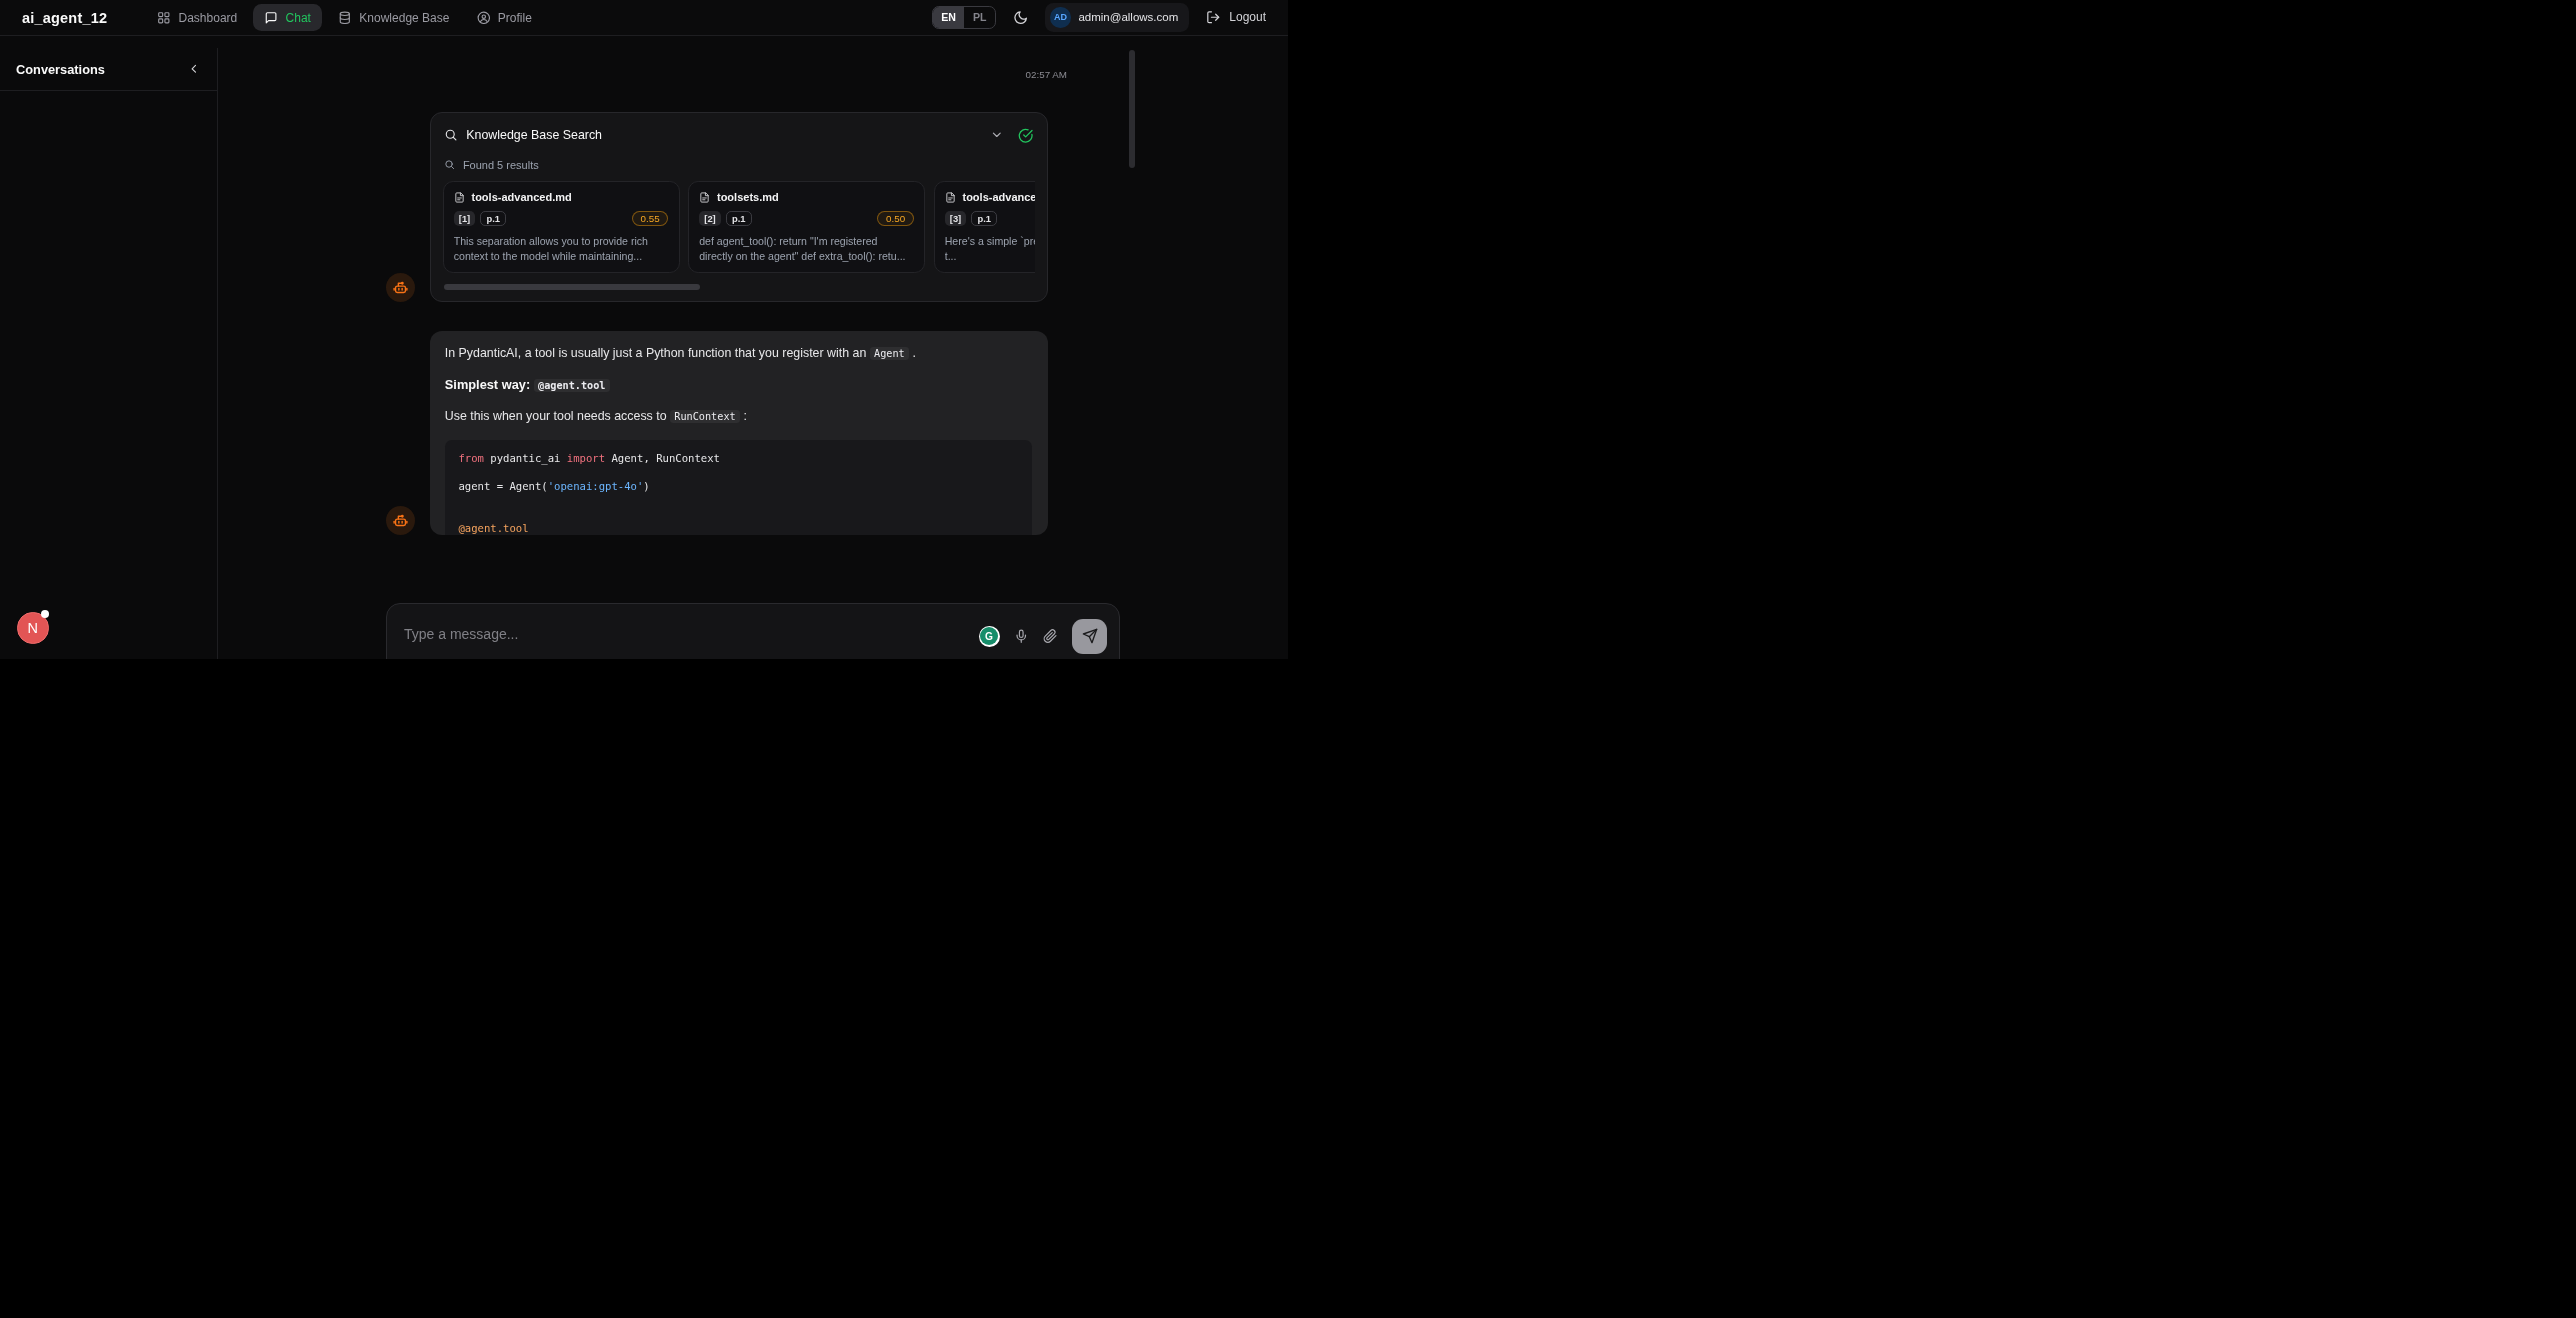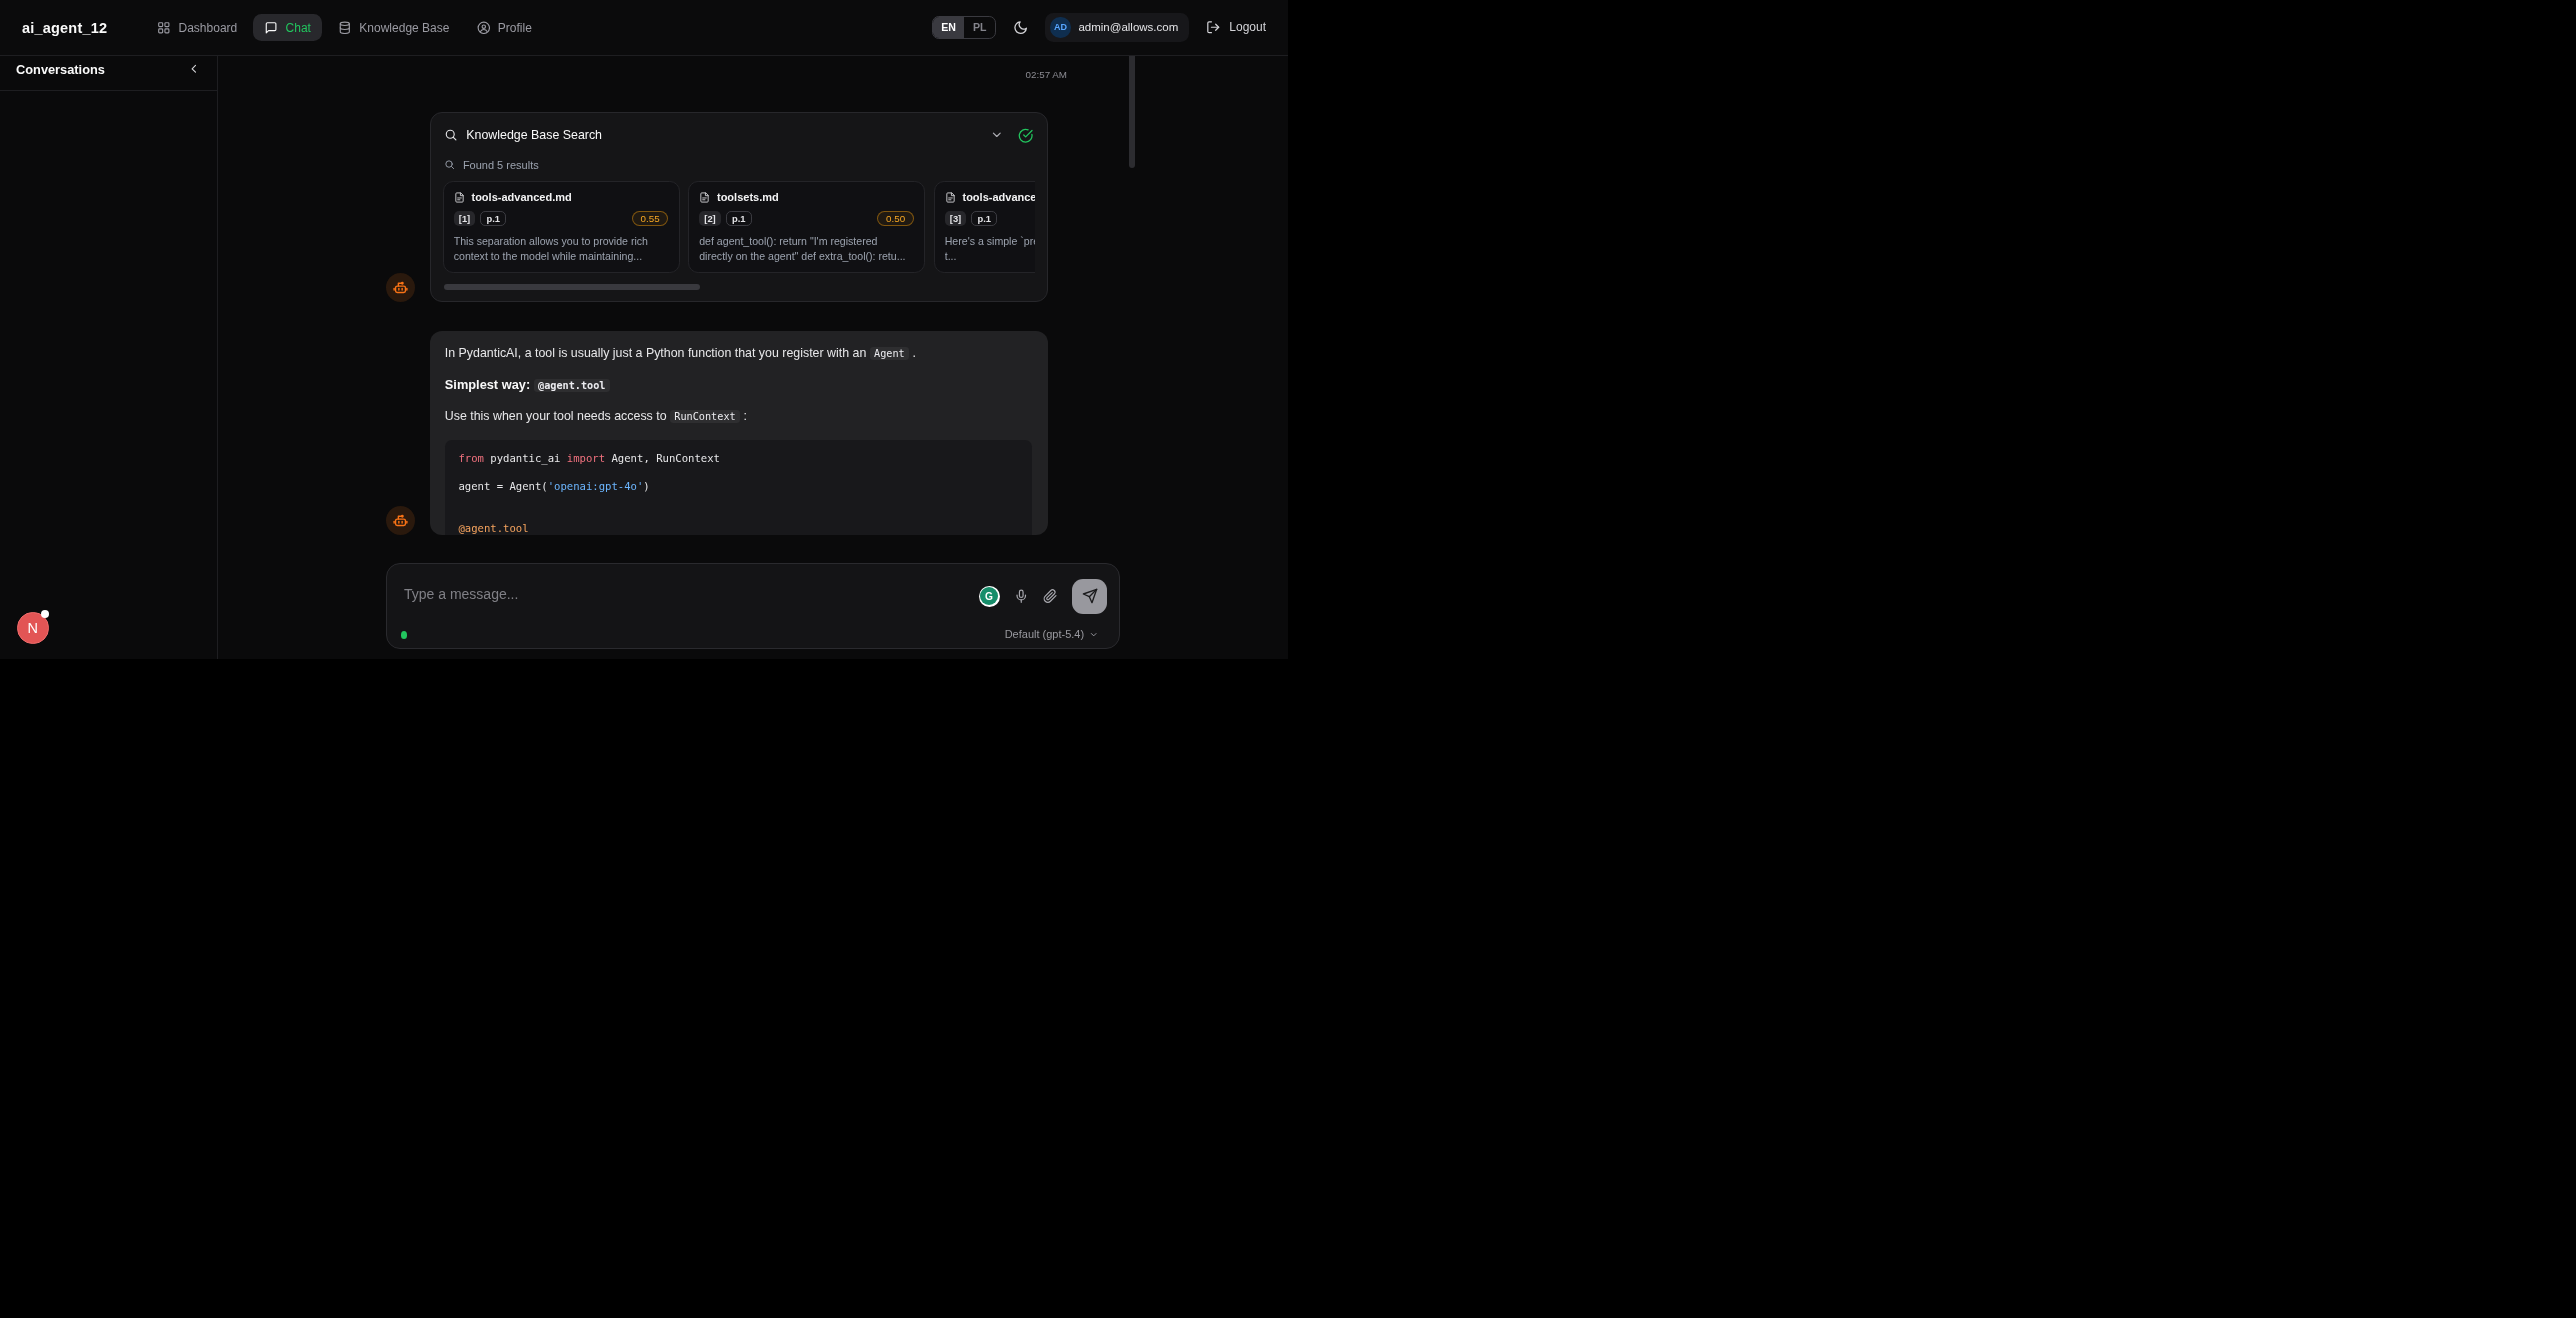--- a/index.html
+++ b/index.html
@@ -1,21 +1,21 @@
 <!DOCTYPE html>
 <html style="font-size:13.6px"><head>
 <meta charset="utf-8">
 <style>
   * { margin:0; padding:0; box-sizing:border-box; }
   html,body { background:#000; }
   body { font-family:"Liberation Sans", sans-serif; }
   .app { position:relative; width:1288px; height:659px; background:#0a0a0b; overflow:hidden; color:#e4e4e7; }
 
   
-  .navbar { position:absolute; top:0; left:0; right:0; height:56px; background:#0b0b0c;
+  .navbar { position:absolute; top:0; left:0; right:0; height:36px; background:#0b0b0c;
             border-bottom:0.9px solid #1e1e21; display:flex; align-items:center; padding:0 22px; z-index:30; }
   .brand { font-size:14.5px; font-weight:700; color:#fafafa; letter-spacing:0.2px; }
   .tabs { display:flex; align-items:center; gap:5.1px; margin-left:39px; }
   .tab { display:flex; align-items:center; gap:7.7px; padding:6.8px 11px; border-radius:8.5px;
          font-size:12px; color:#9b9ba3; cursor:pointer; white-space:nowrap; }
   .tab svg { stroke:#9b9ba3; }
   .tab.active { background:#28282c; color:#22c55e; }
   .tab.active svg { stroke:#fafafa; }
   .nav-right { margin-left:auto; display:flex; align-items:center; gap:17px; }
   .lang { display:flex; border:0.9px solid #3a3a40; border-radius:6.8px; overflow:hidden; }
@@ -79,21 +79,21 @@
   .inline-code { font-family:"DejaVu Sans Mono", monospace; font-size:10.2px; color:#ececf0;
                  background:rgba(255,255,255,.055); padding:0.9px 4.3px; border-radius:3.4px; }
   .inline-code.b { font-weight:700; }
   .codeblock { margin-top:14.5px; background:#18181b; border-radius:6.8px; padding:11px 13.6px;
                font-family:"DejaVu Sans Mono", monospace; font-size:10.6px; line-height:14px; white-space:pre; }
   .c-kw { color:#f0717e; } .c-str { color:#6cb6ff; } .c-dec { color:#f5a35e; } .c-pl { color:#e8e8ea; }
 
   
   .composer-wrap { position:absolute; left:218px; right:0; bottom:0; height:96px; background:#0a0a0b;
                    display:flex; justify-content:center; z-index:25; }
-  .composer { position:relative; width:734px; height:86px; background:#141416; border:0.9px solid #2a2a2e; border-radius:14px; }
+  .composer { position:relative; width:734px; height:86px; background:#141416; border:0.9px solid #2a2a2e; border-radius:14px;margin-top:40px; }
   .composer input { position:absolute; left:17px; top:22px; width:477px; background:transparent; border:none; outline:none;
                     font-family:"Liberation Sans", sans-serif; font-size:14px; color:#e4e4e7; }
   .composer input::placeholder { color:#808086; }
   .composer-icons { position:absolute; right:12px; top:14.5px; display:flex; align-items:center; gap:14.5px; }
   .grammarly { width:21px; height:21px; border-radius:50%; background:#fff; display:flex; align-items:center; justify-content:center; }
   .grammarly-inner { width:18px; height:18px; border-radius:50%; background:#178d6a; color:#fff; font-size:10.2px; font-weight:700;
                      display:flex; align-items:center; justify-content:center; }
   .send-btn { width:35px; height:35px; background:#98989e; border-radius:11px; display:flex; align-items:center; justify-content:center; cursor:pointer; }
   .status-dot { position:absolute; left:13.6px; bottom:9.4px; width:6px; height:7.7px; border-radius:50%; background:#22c55e; }
   .model-select { position:absolute; right:20.4px; bottom:7.7px; display:flex; align-items:center; gap:5.1px;

